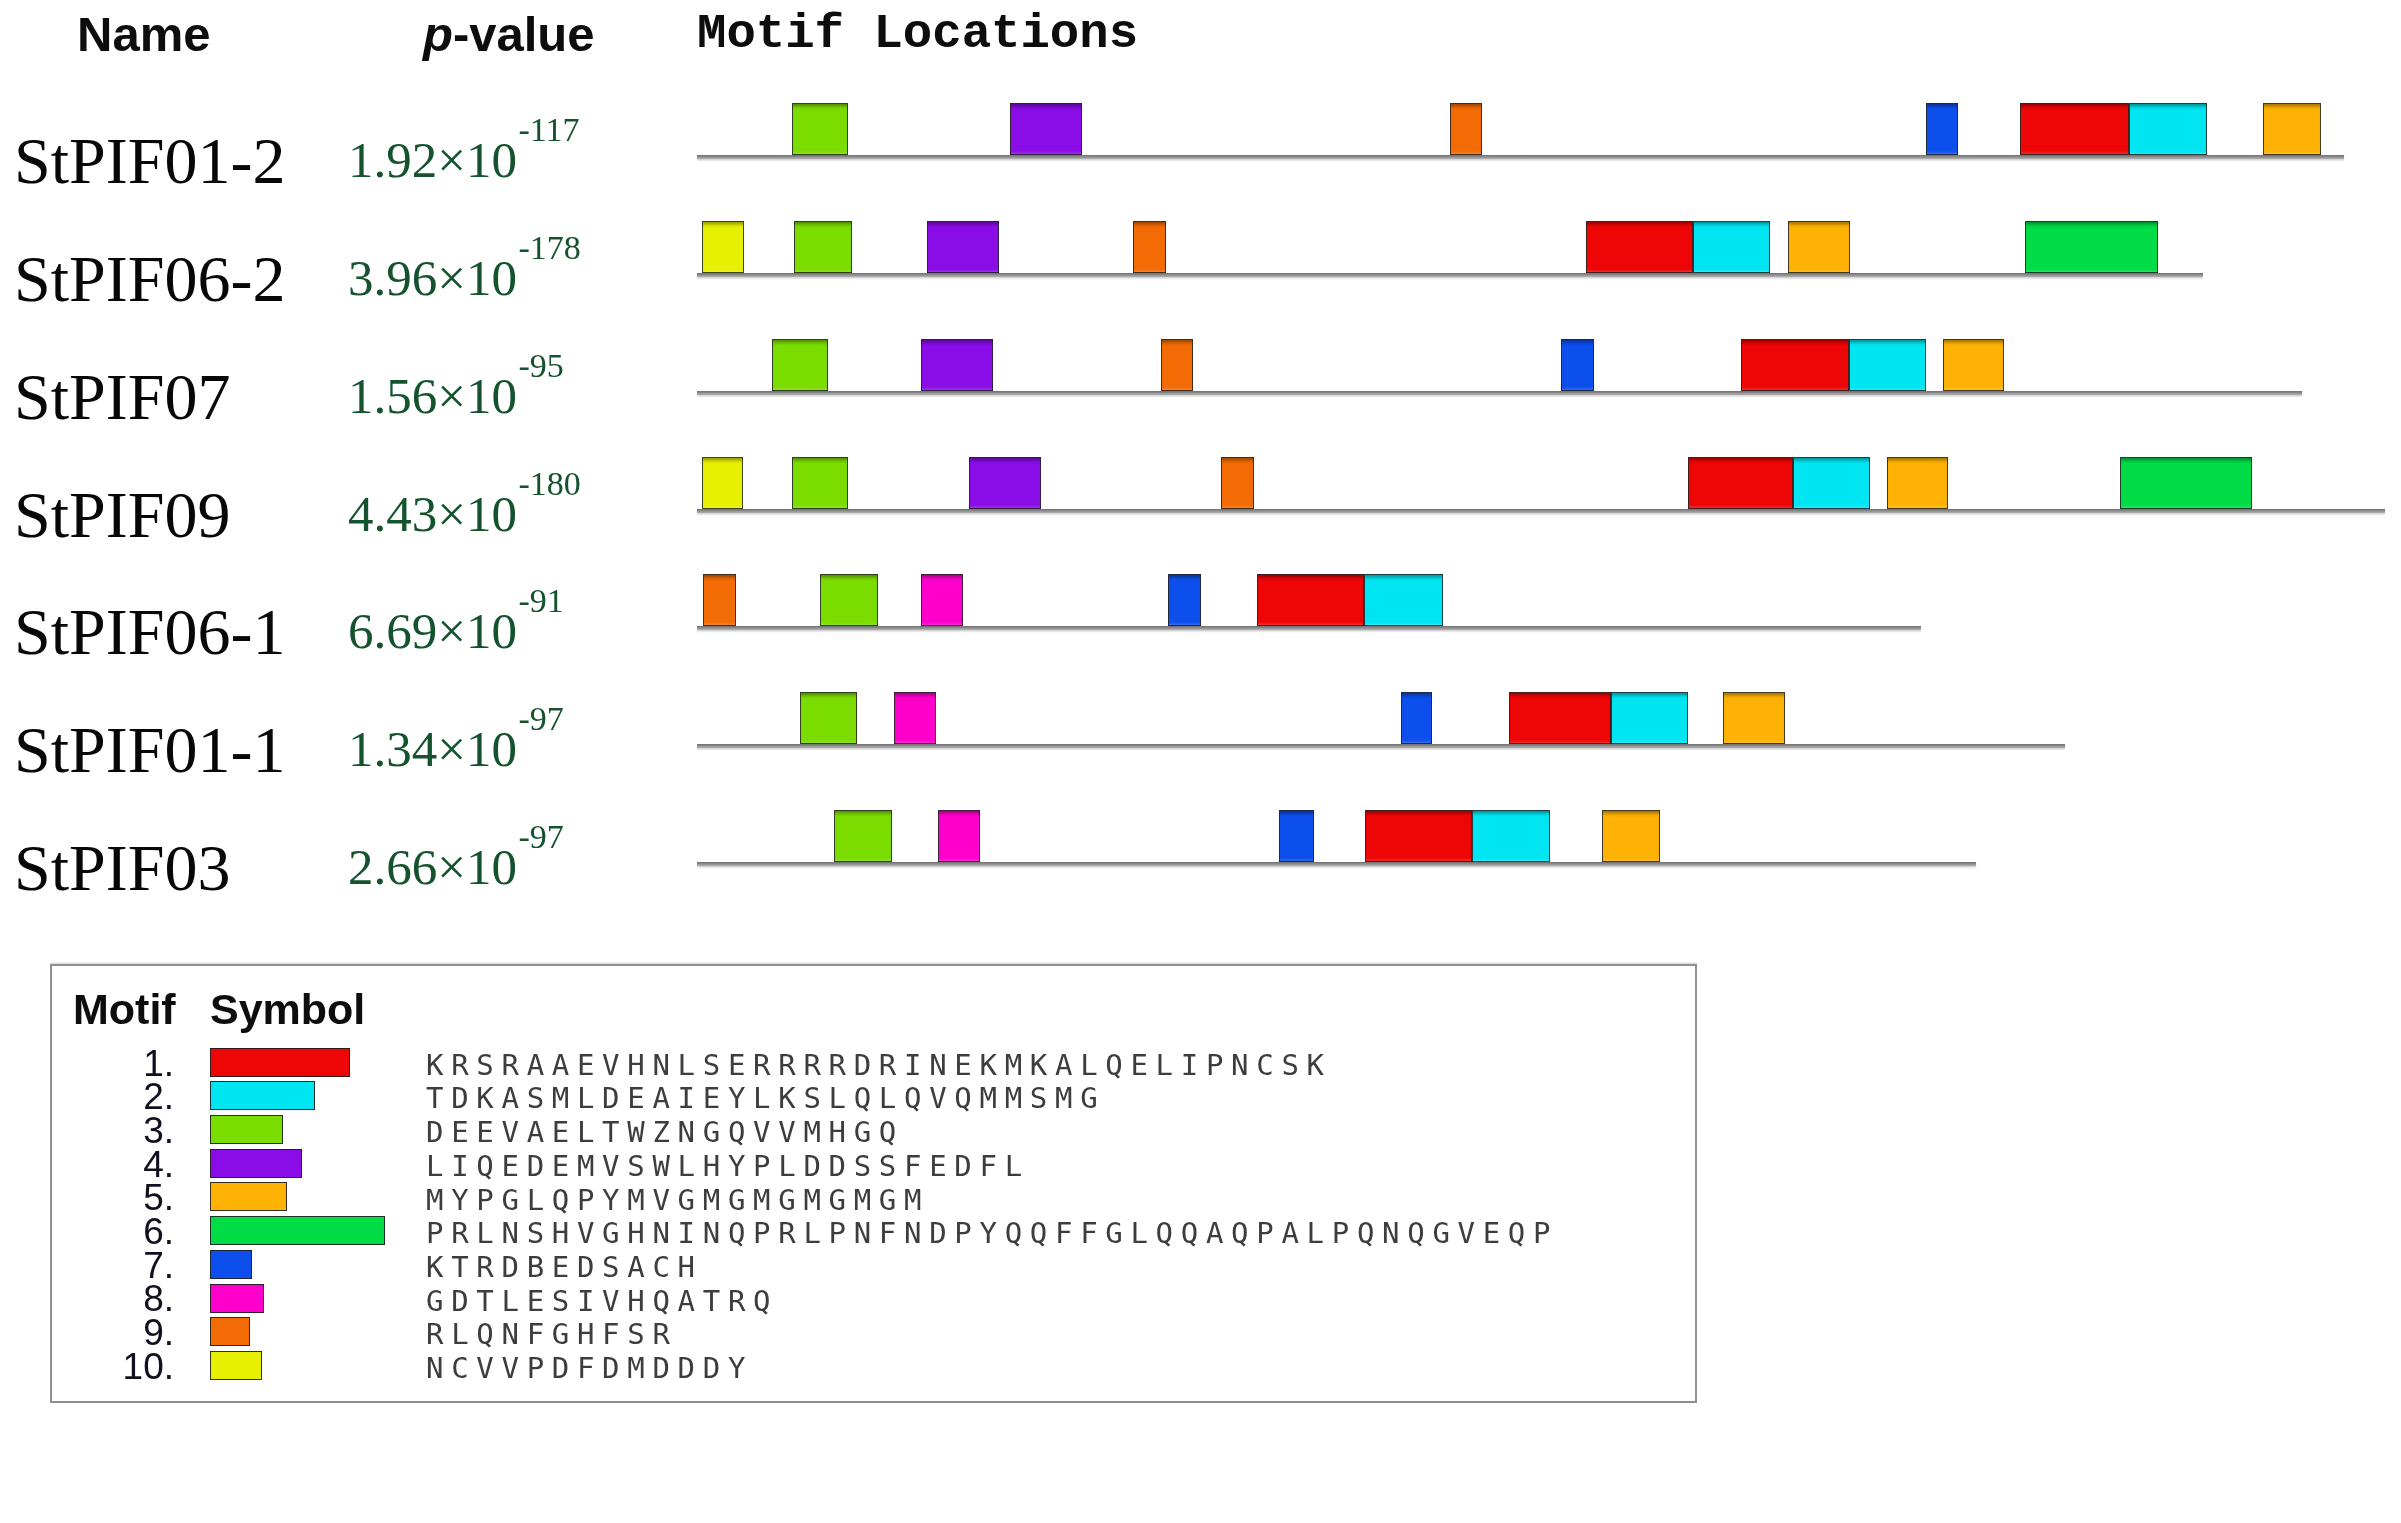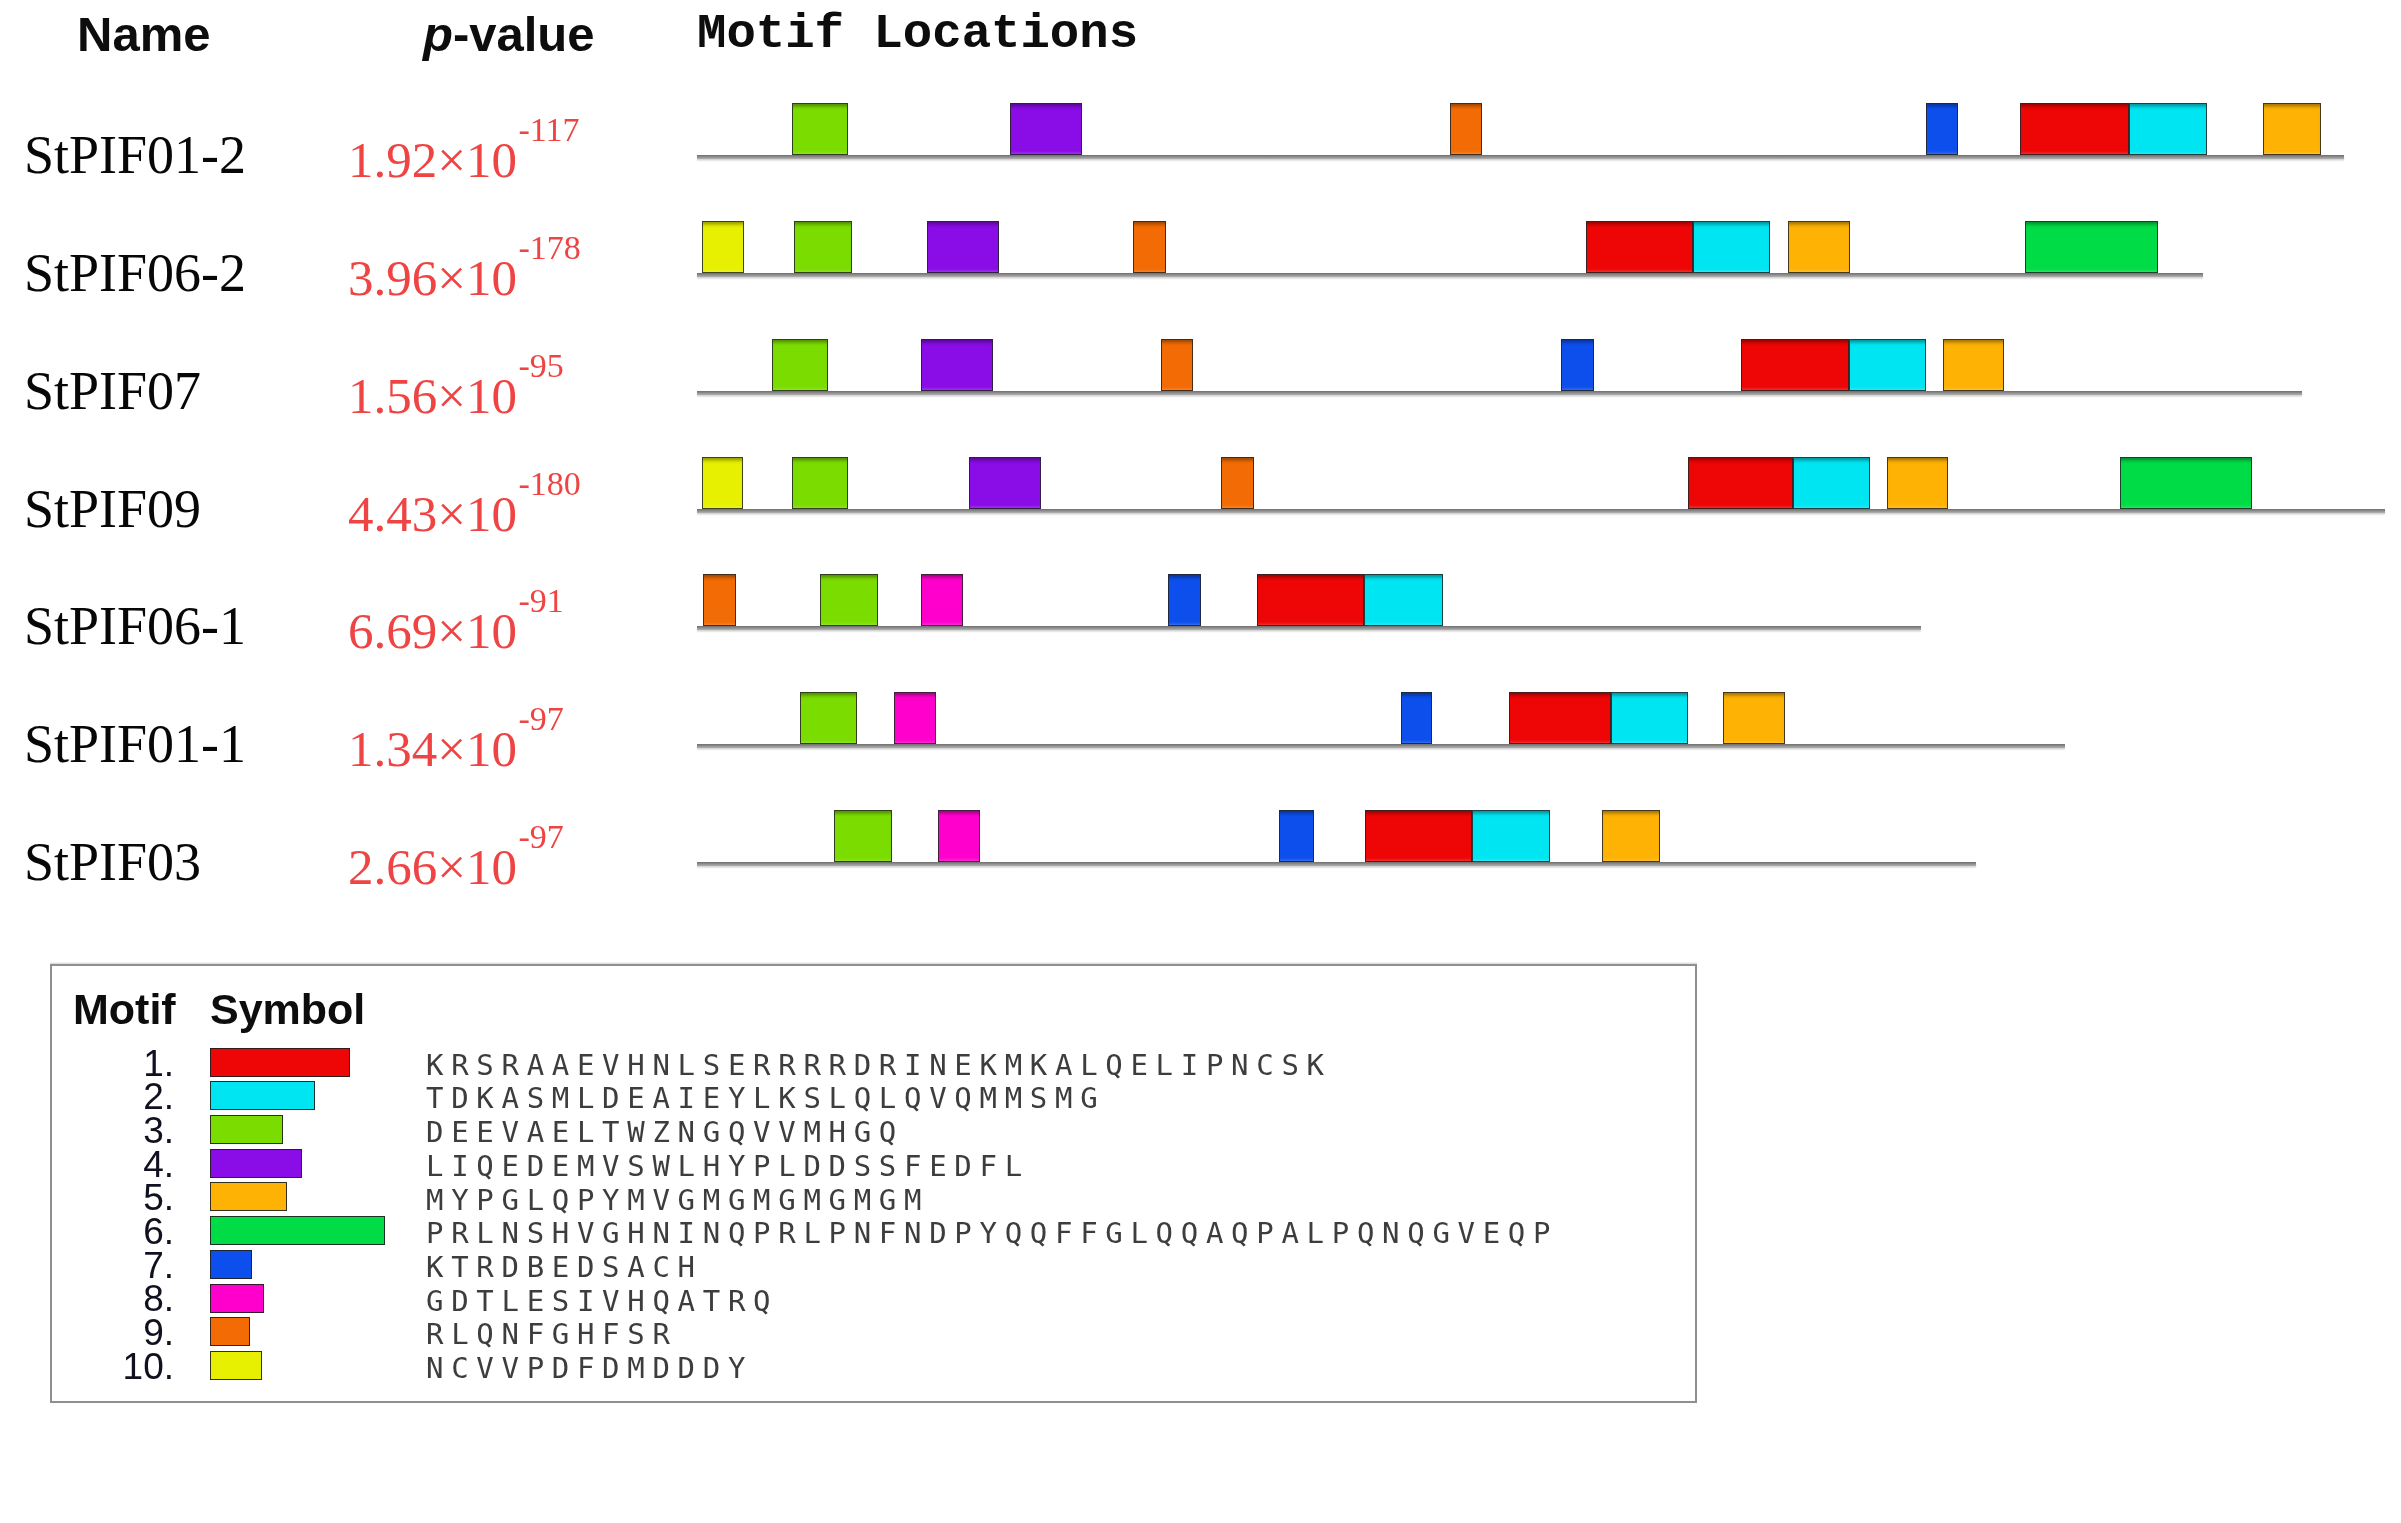--- a/index.html
+++ b/index.html
@@ -14,25 +14,25 @@
   }
   #hdr-name{left:77px;}
   #hdr-pvalue{left:423px;}
   #hdr-pvalue .p-it{font-style:italic;}
   #hdr-locations{left:697px;font-family:Liberation Mono, monospace;}
 
   
   .seq-row{position:absolute;left:0;width:2401px;height:0;}
   .seq-name{
     position:absolute;left:14px;top:-31px;font-family:"Liberation Serif",serif;
-    font-size:54px;color:#070707;white-space:nowrap;line-height:1;margin-left:10px;
+    font-size:66px;color:#070707;white-space:nowrap;line-height:1;
   }
   .seq-pvalue{
     position:absolute;left:348px;top:-28px;font-family:"Liberation Serif",serif;
-    font-size:51px;color:#ef4444;white-space:nowrap;line-height:1;
+    font-size:51px;color:#14532d;white-space:nowrap;line-height:1;
   }
   .seq-pvalue sup{font-size:34px;position:relative;top:-18.5px;margin-left:1.5px;}
   .seq-line{
     position:absolute;left:697px;top:-3.8px;height:3.8px;
     background:linear-gradient(#6d6d6d,#b2b2b2);
     box-shadow:0 1.5px 1.5px rgba(0,0,0,0.18);
   }
   .motif-box{
     position:absolute;bottom:3.8px;height:52px;box-sizing:border-box;
     border:1.5px solid rgba(35,35,35,0.85);

